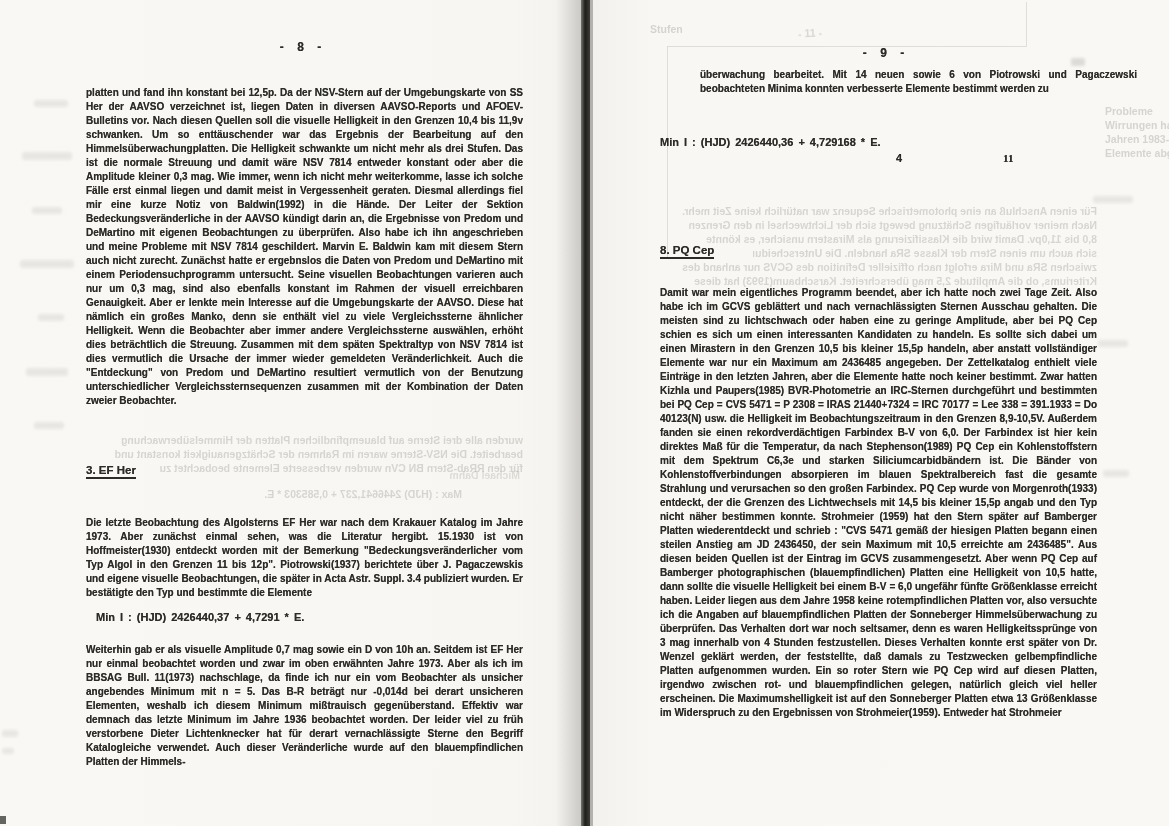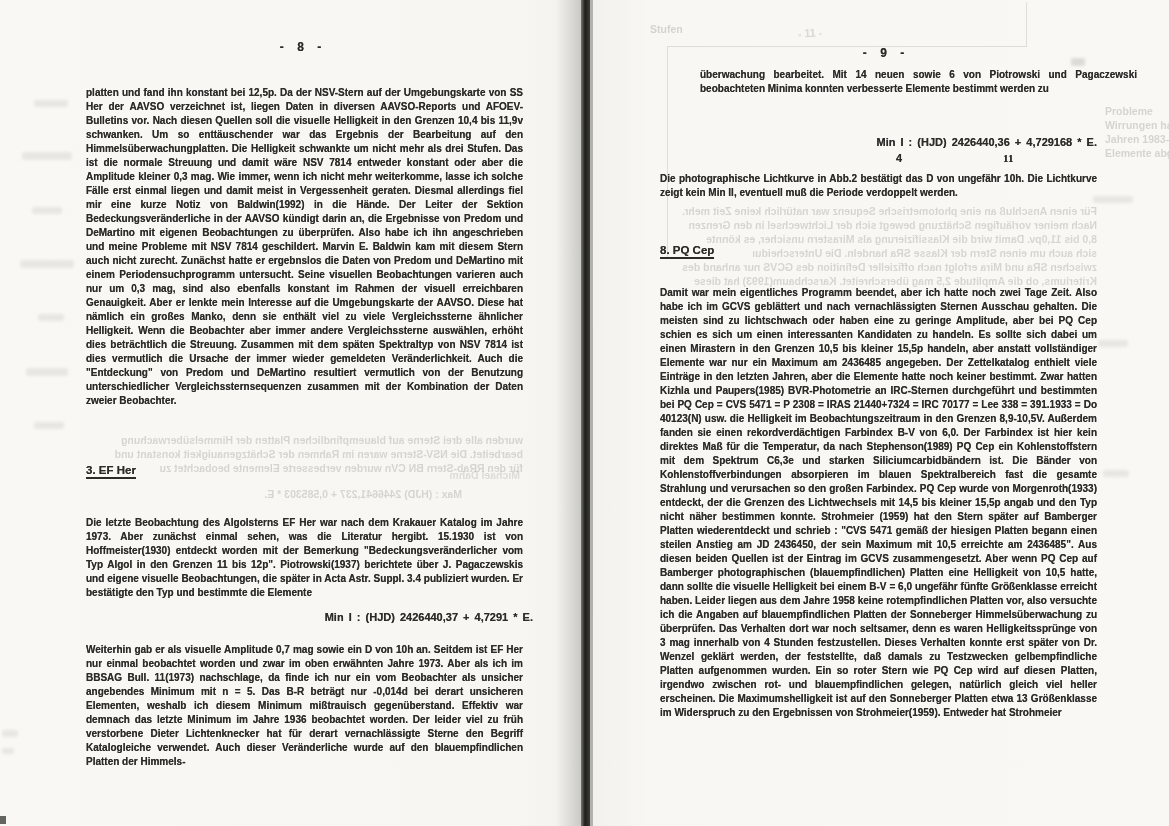--- a/index.html
+++ b/index.html
@@ -46,21 +46,21 @@
     text-shadow: 0 0 0.5px rgba(44,43,40,0.75);
   }
   .heading {
     position: absolute; color: #2c2b28; font-size: 11.5px; font-weight: 700;
     text-shadow: 0 0 0.5px rgba(44,43,40,0.75);
   }
   .heading span {
     display: inline-block; border-bottom: 2px solid #2c2b28; padding-bottom: 1px;
   }
   .formula {
-    position: absolute; width: 437px; text-align: right;
+    position: absolute; width: 437px; text-align: left;
     color: #2c2b28; font-size: 11px; font-weight: 700; word-spacing: 2px;
     text-shadow: 0 0 0.5px rgba(44,43,40,0.75);
   }
   .uncert {
     position: absolute; color: #2c2b28; font-size: 11px; font-weight: 700;
     text-shadow: 0 0 0.5px rgba(44,43,40,0.75);
   }
 
   .ghost {
     position: absolute; width: 437px;
@@ -127,21 +127,20 @@
     <div class="ghost-line" style="left:433px; top:2px; width:1px; height:44px;"></div>
 
     <div class="pagenum" style="left:238px; top:46px;">- 9 -</div>
 
     <div class="txt" style="left:67px; top:68px; width:437px;margin-left:40px;">überwachung bearbeitet. Mit 14 neuen sowie 6 von Piotrowski und Pagaczewski beobachteten Minima konnten verbesserte Elemente bestimmt werden zu</div>
 
     <div class="formula" style="left:67px; top:136px;">Min I : (HJD) 2426440,36 + 4,729168 * E.</div>
     <div class="uncert" style="left:303px; top:152px;">4</div>
     <div class="uncert" style="left:410px; top:152px;font-family:Liberation Serif, serif;">11</div>
 
-    <div class="txt" style="left:67px; top:172px; width:437px;">Die photographische Lichtkurve in Abb.2 bestätigt das D von ungefähr 10h. Die Lichtkurve zeigt kein Min II, eventuell muß die Periode verdoppelt werden.</div>
 
     <div class="ghost" style="left:67px; top:204px;">Für einen Anschluß an eine photometrische Sequenz war natürlich keine Zeit mehr.</div>
     <div class="ghost" style="left:67px; top:218px;">Nach meiner vorläufigen Schätzung bewegt sich der Lichtwechsel in den Grenzen</div>
     <div class="ghost" style="left:67px; top:232px;">8,0 bis 11,0pv. Damit wird die Klassifizierung als Mirastern unsicher, es könnte</div>
     <div class="ghost" style="left:160px; top:246px; width:344px;">sich auch um einen Stern der Klasse SRa handeln. Die Unterscheidung</div>
     <div class="ghost" style="left:67px; top:260px;">zwischen SRa und Mira erfolgt nach offizieller Definition des GCVS nur anhand des</div>
     <div class="ghost" style="left:67px; top:274px;">Kriteriums, ob die Amplitude 2,5 mag überschreitet. Karschbaum(1993) hat diese</div>
 
     <div class="heading" style="left:67px; top:244px;"><span>8. PQ Cep</span></div>
 

